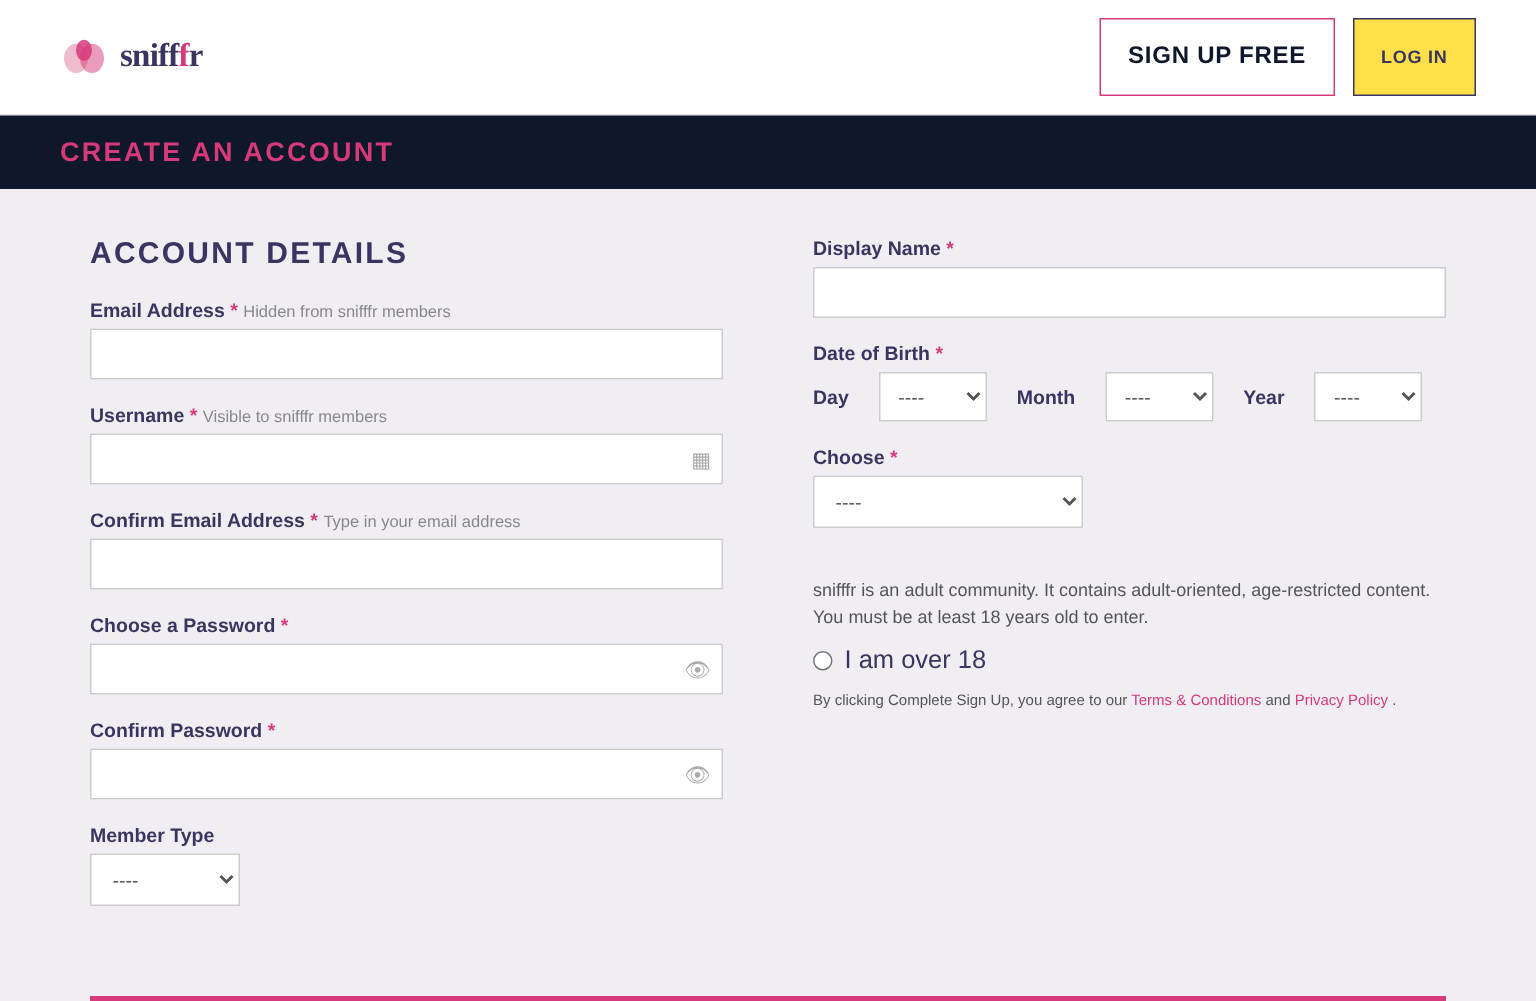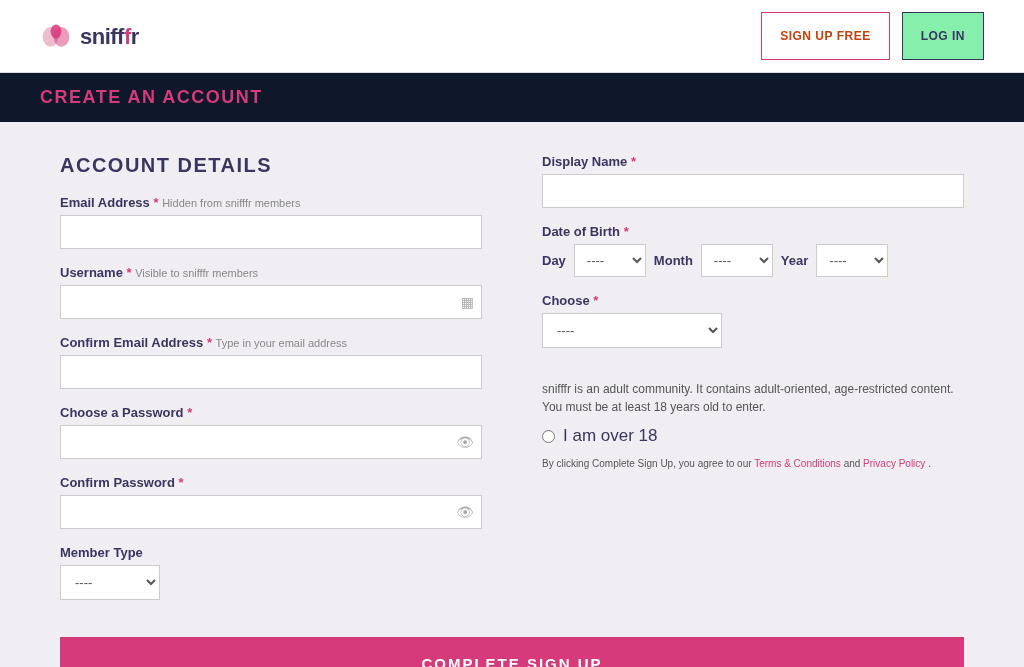--- a/index.html
+++ b/index.html
@@ -13,55 +13,56 @@
     .header {
       background: #fff;
       display: flex;
       align-items: center;
       justify-content: space-between;
       padding: 12px 40px;
       border-bottom: 1px solid #e0dde3;
     }
     .logo-area {
       display: flex;
-      align-items: flex-end;
+      align-items: flex-start;
       gap: 8px;
+      font-family: Liberation Serif, serif;
     }
     .logo-text {
       font-size: 22px;
       font-weight: bold;
       color: #3a3560;
       letter-spacing: -0.5px;
     }
     .logo-text span {
       color: #d63a7a;
     }
     .logo-icon {
       width: 32px;
       height: 28px;
     }
     .header-buttons {
       display: flex;
       gap: 12px;
     }
     .btn-signup-free {
       border: 1.5px solid #d63a7a;
-      color: #c2410c;
+      color: #0f172a;
       background: #fff;
       padding: 16px 18px;
-      font-size: 12px;
+      font-size: 16px;
       font-weight: bold;
       letter-spacing: 0.5px;
       cursor: pointer;
       text-transform: uppercase;
     }
     .btn-login {
       border: 1.5px solid #3a3560;
       color: #3a3560;
-      background: #86efac;
+      background: #fde047;
       padding: 6px 18px;
       font-size: 12px;
       font-weight: bold;
       letter-spacing: 0.5px;
       cursor: pointer;
       text-transform: uppercase;
     }
 
     
     .banner {
@@ -71,21 +72,21 @@
     .banner-title {
       color: #d63a7a;
       font-size: 18px;
       font-weight: bold;
       letter-spacing: 1.5px;
       text-transform: uppercase;
     }
 
     
     .main-content {
-      padding: 32px 60px 21px 60px;
+      padding: 32px 60px 44px 60px;
       display: flex;
       gap: 60px;
       background: #f0eef2;
     }
 
     .left-col, .right-col {
       flex: 1;
     }
 
     .section-title {
@@ -142,21 +143,21 @@
       top: 50%;
       transform: translateY(-50%);
       color: #aaa;
       font-size: 14px;
     }
 
     
     .dob-row {
       display: flex;
       align-items: center;
-      gap: 8px;
+      gap: 20px;
       flex-wrap: wrap;
     }
     .dob-label {
       font-size: 13px;
       color: #3a3560;
       font-weight: bold;
     }
     .dob-select {
       padding: 7px 24px 7px 8px;
       border: 1px solid #ccc;

